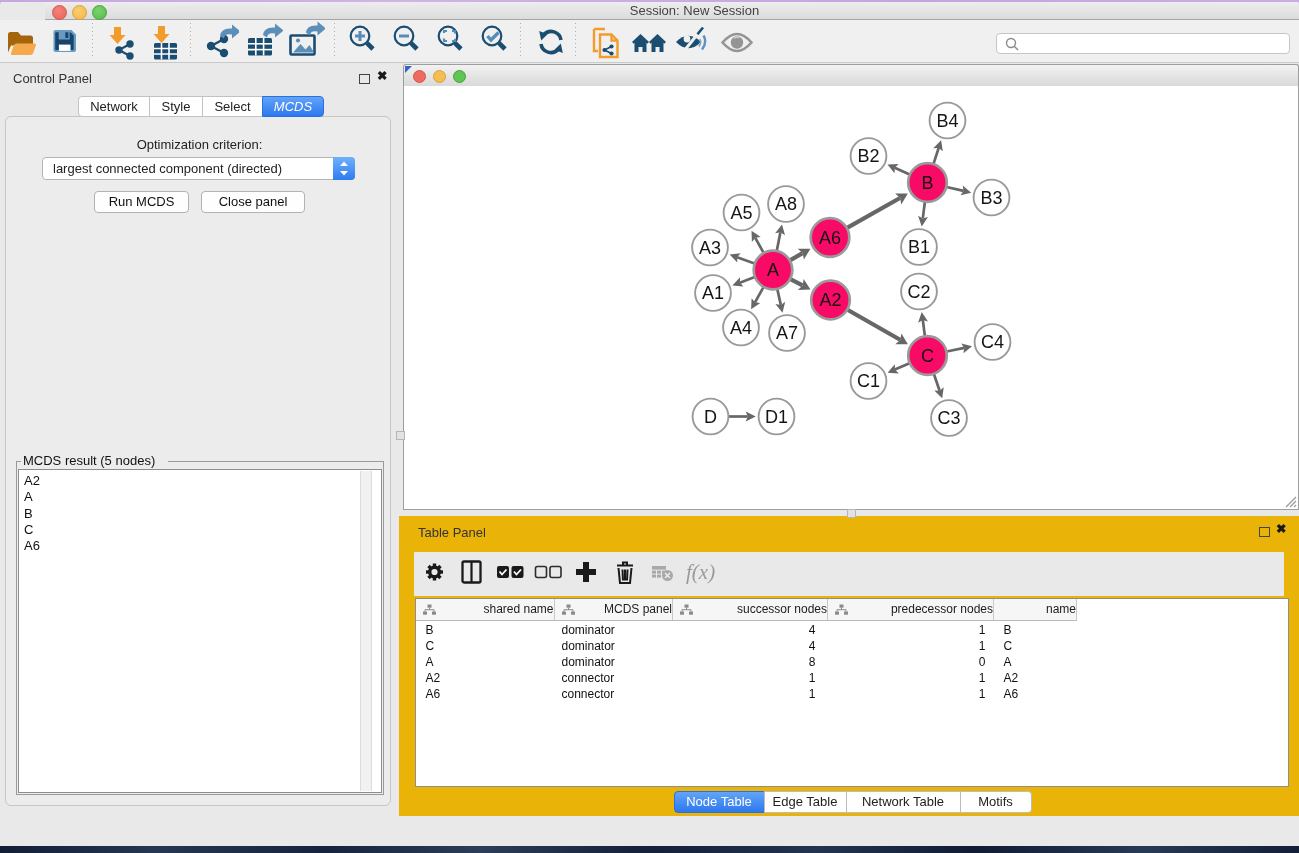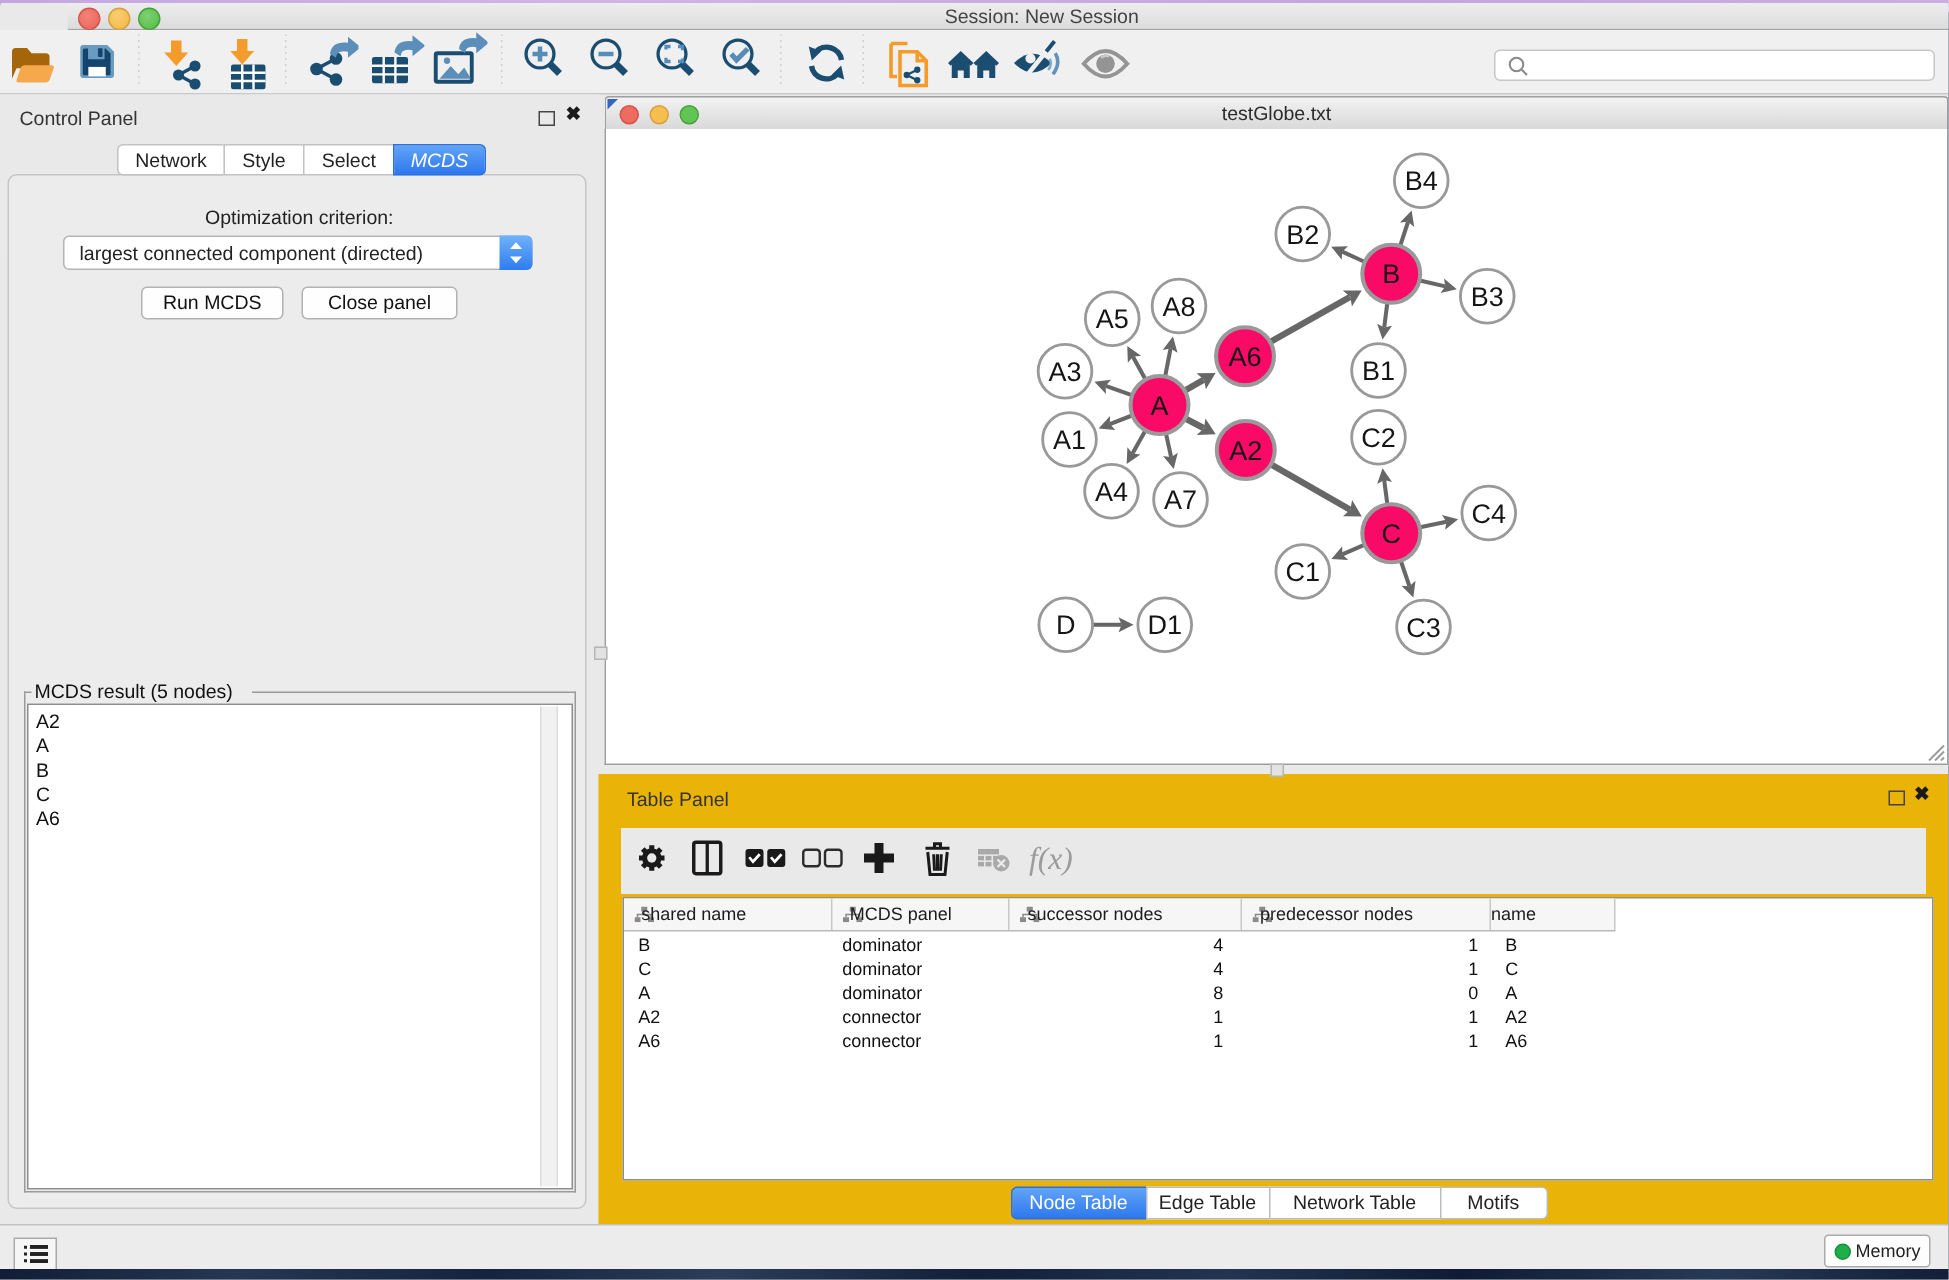--- a/index.html
+++ b/index.html
@@ -82,21 +82,21 @@
  border-left:7px solid #3465c0;border-bottom:7px solid transparent;}
 
 #tpanel{position:absolute;left:399px;top:516px;width:900px;height:300px;background:#eab308;}
 #tp-title{position:absolute;left:19px;top:9px;font-size:13px;color:#333;}
 #tp-toolbar{position:absolute;left:15px;top:36px;width:870px;height:44px;background:#e9e9e9;}
 #tp-table{position:absolute;left:15.5px;top:82px;width:872px;height:187px;background:#fff;
  border:1px solid #8e8e8e;}
 .th-row{position:absolute;left:0;top:0;width:661.5px;height:21px;background:#f6f6f6;
  border-bottom:1px solid #bbbbbb;}
 .thcell{position:absolute;top:0;height:21px;border-right:1px solid #c9c9c9;font-size:12px;color:#1c1c1c;}
-.thcell .lbl{position:absolute;top:3px;left:12px;right:0;text-align:left;}
+.thcell .lbl{position:absolute;top:3px;left:12px;right:0;text-align:right;}
 .trow{position:absolute;font-size:12px;color:#111;height:16px;line-height:16px;}
 
 .btab{position:absolute;height:20px;line-height:20px;font-size:13px;text-align:center;
  background:#fff;border:1px solid #bcbcbc;color:#222;}
 .splitter{position:absolute;width:7px;height:7px;background:#e2e2e2;border:1px solid #b5b5b5;}
 </style>
 </head>
 <body>
 <div id="desktop-top"></div>
 <div id="desktop-bottom"></div>
@@ -286,21 +286,20 @@
     </div>
     <div id="mcds-topb1"></div>
       <div id="mcds-topb2"></div>
       <div id="mcds-legend">MCDS result (5 nodes)</div>
   </div>
   <div id="netwin">
     <div id="nw-titlebar">
       <div class="nwtl" style="left:8.5px;background:#ee6b60;border:1px solid #d5544a;"></div>
       <div class="nwtl" style="left:28.5px;background:#f5bf4f;border:1px solid #d8a040;"></div>
       <div class="nwtl" style="left:48.5px;background:#61c555;border:1px solid #45a33a;"></div>
-      <div id="nw-title">testGlobe.txt</div>
       <div id="nw-wedge"></div>
     </div>
     <div id="nw-canvas">
       <svg id="graph" width="894" height="423" style="position:absolute;left:0;top:0;">
 <line x1="350.7" y1="191.0" x2="335.9" y2="196.7" stroke="#676767" stroke-width="2.7"></line>
           <polygon points="328.4,199.6 336.0,191.3 335.9,196.7 339.5,200.6" fill="#676767"></polygon>
 <line x1="350.5" y1="177.4" x2="333.1" y2="171.2" stroke="#676767" stroke-width="2.7"></line>
           <polygon points="325.6,168.5 336.7,167.2 333.1,171.2 333.3,176.6" fill="#676767"></polygon>
 <line x1="359.5" y1="201.1" x2="351.0" y2="216.3" stroke="#676767" stroke-width="2.7"></line>
           <polygon points="347.1,223.3 347.6,212.2 351.0,216.3 356.3,217.0" fill="#676767"></polygon>
@@ -538,29 +537,13 @@
     </div>
 
 <div class="btab" style="left:274.5px;top:274.5px;width:89px;border:1px solid #2a70e0;border-radius:4px 0 0 4px;background:linear-gradient(#62a4f8,#2d78ee);color:#fff;">Node Table</div>
 <div class="btab" style="left:364.5px;top:274.5px;width:81px;">Edge Table</div>
 <div class="btab" style="left:446.5px;top:274.5px;width:113px;">Network Table</div>
 <div class="btab" style="left:560.5px;top:274.5px;width:70px;border-radius:0 4px 4px 0;">Motifs</div>
 
   </div>
   <div class="splitter" style="left:396px;top:431px;"></div>
   <div class="splitter" style="left:847px;top:509px;"></div>
-  <div id="statusbar">
-    <div id="listbtn"><svg width="27" height="20">
-          <g fill="#222">
-            <rect x="6" y="4.5" width="2" height="2"></rect>
-            <rect x="10" y="4" width="12" height="2.6"></rect>
-            <rect x="6" y="9" width="2" height="2"></rect>
-            <rect x="10" y="8.7" width="12" height="2.6"></rect>
-            <rect x="6" y="13.5" width="2" height="2"></rect>
-            <rect x="10" y="13.4" width="12" height="2.6"></rect>
-          </g>
-        </svg></div>
-    <div id="membtn">
-        <span class="dot"></span>
-        <span class="mtext">Memory</span>
-      </div>
-  </div>
 </div>
 
 </body></html>

